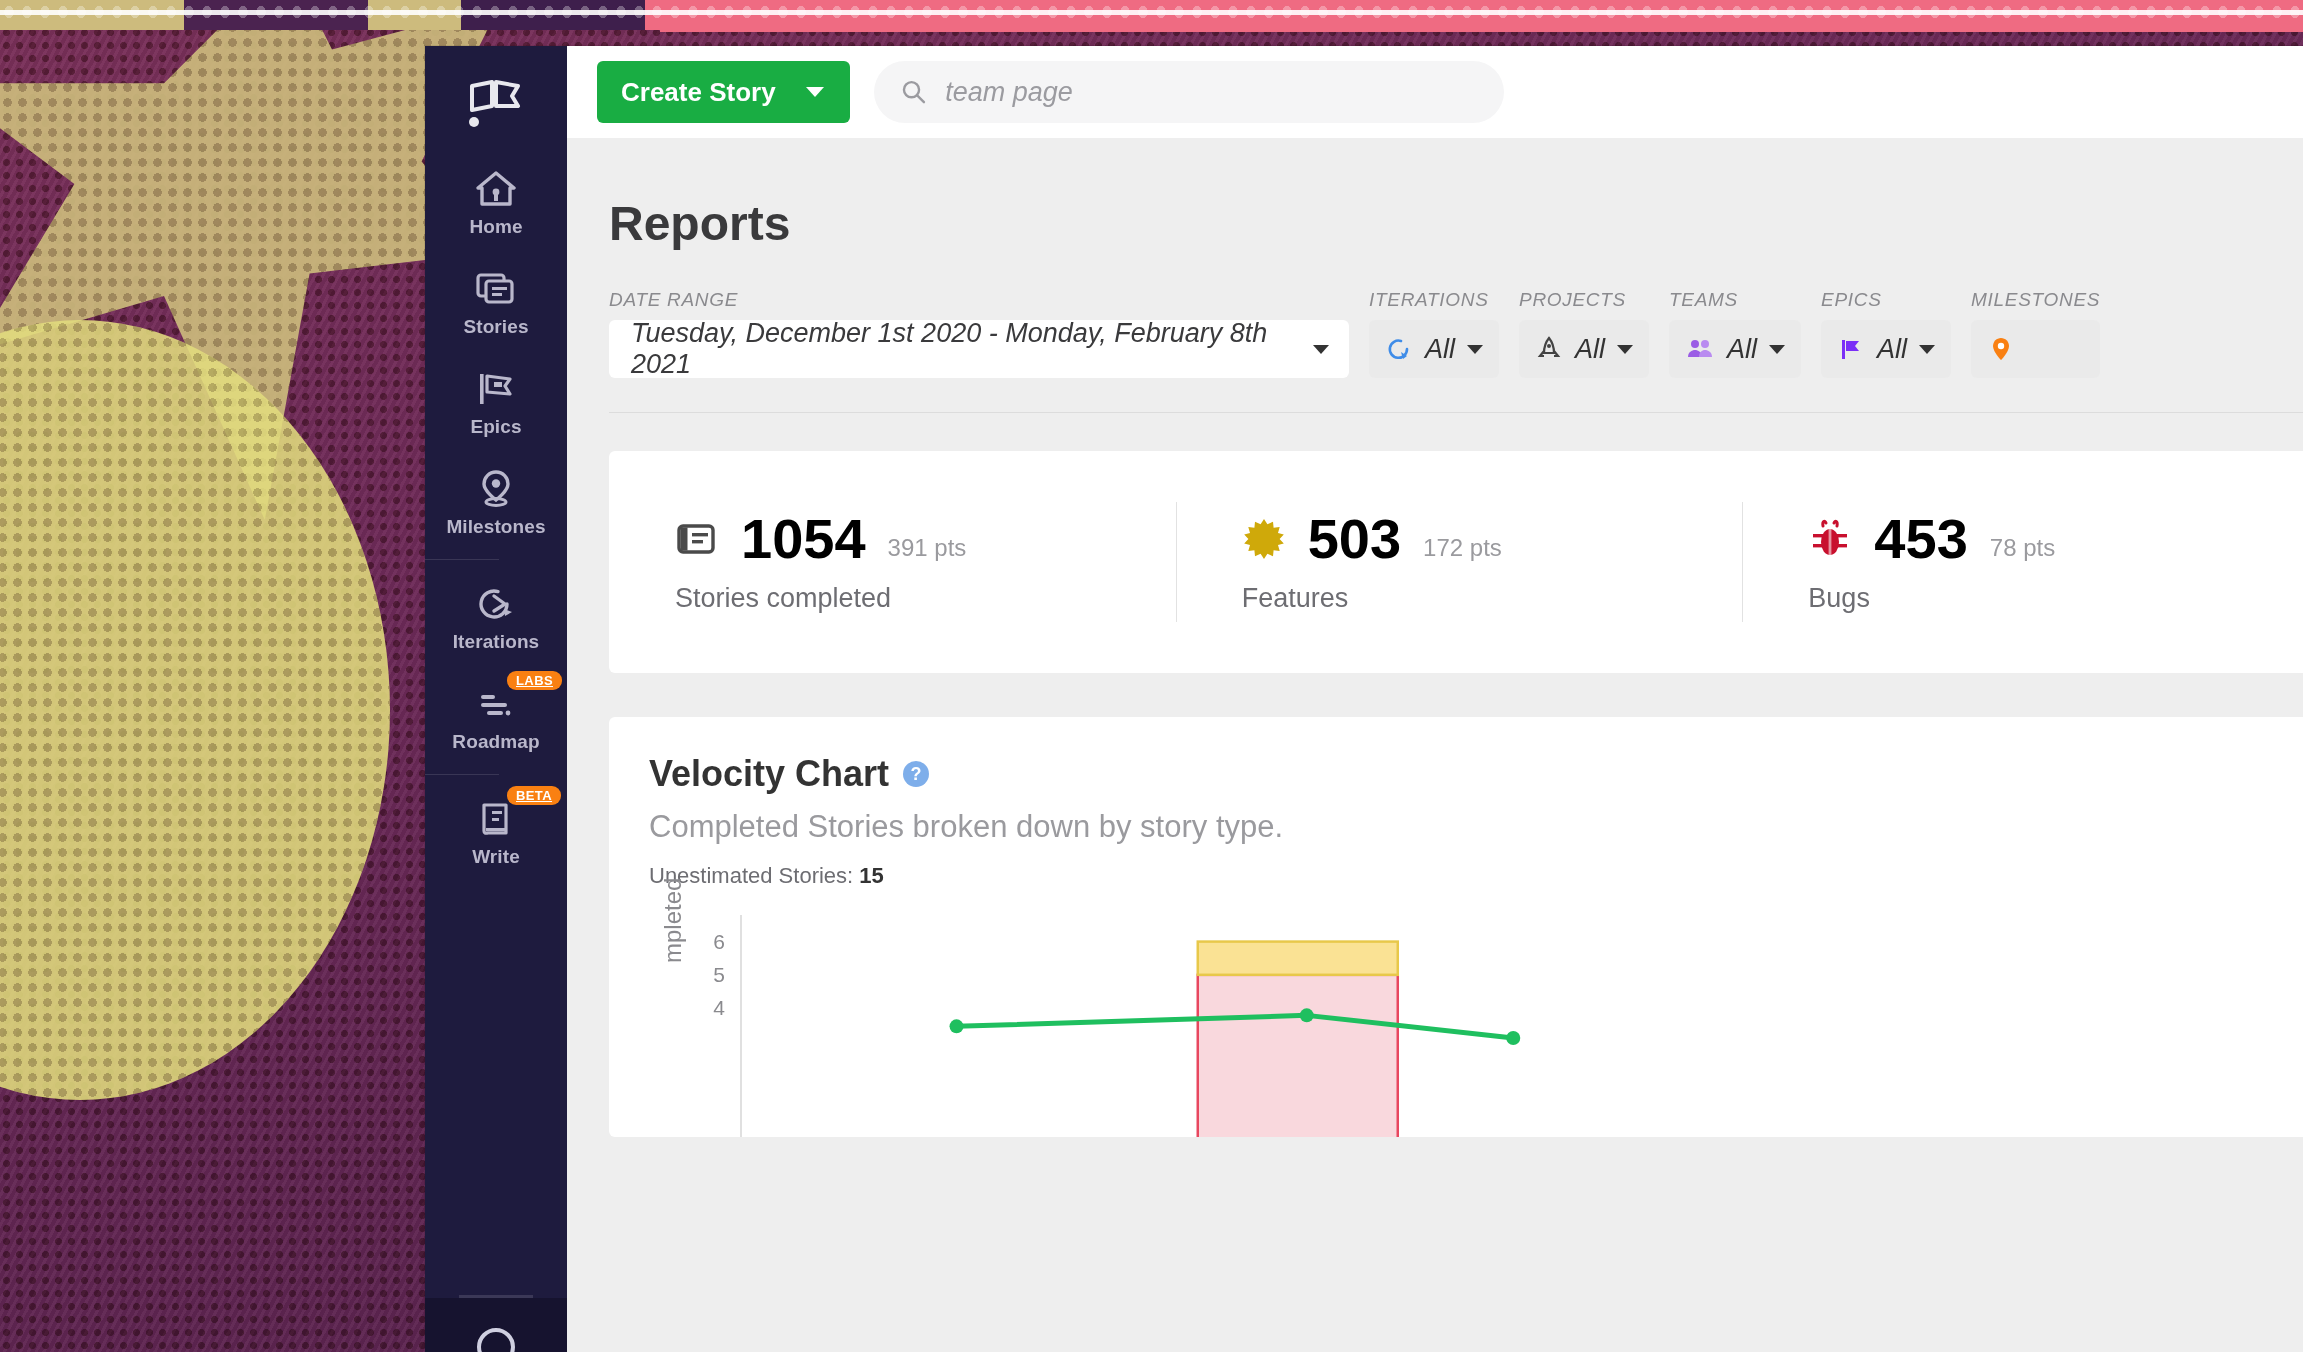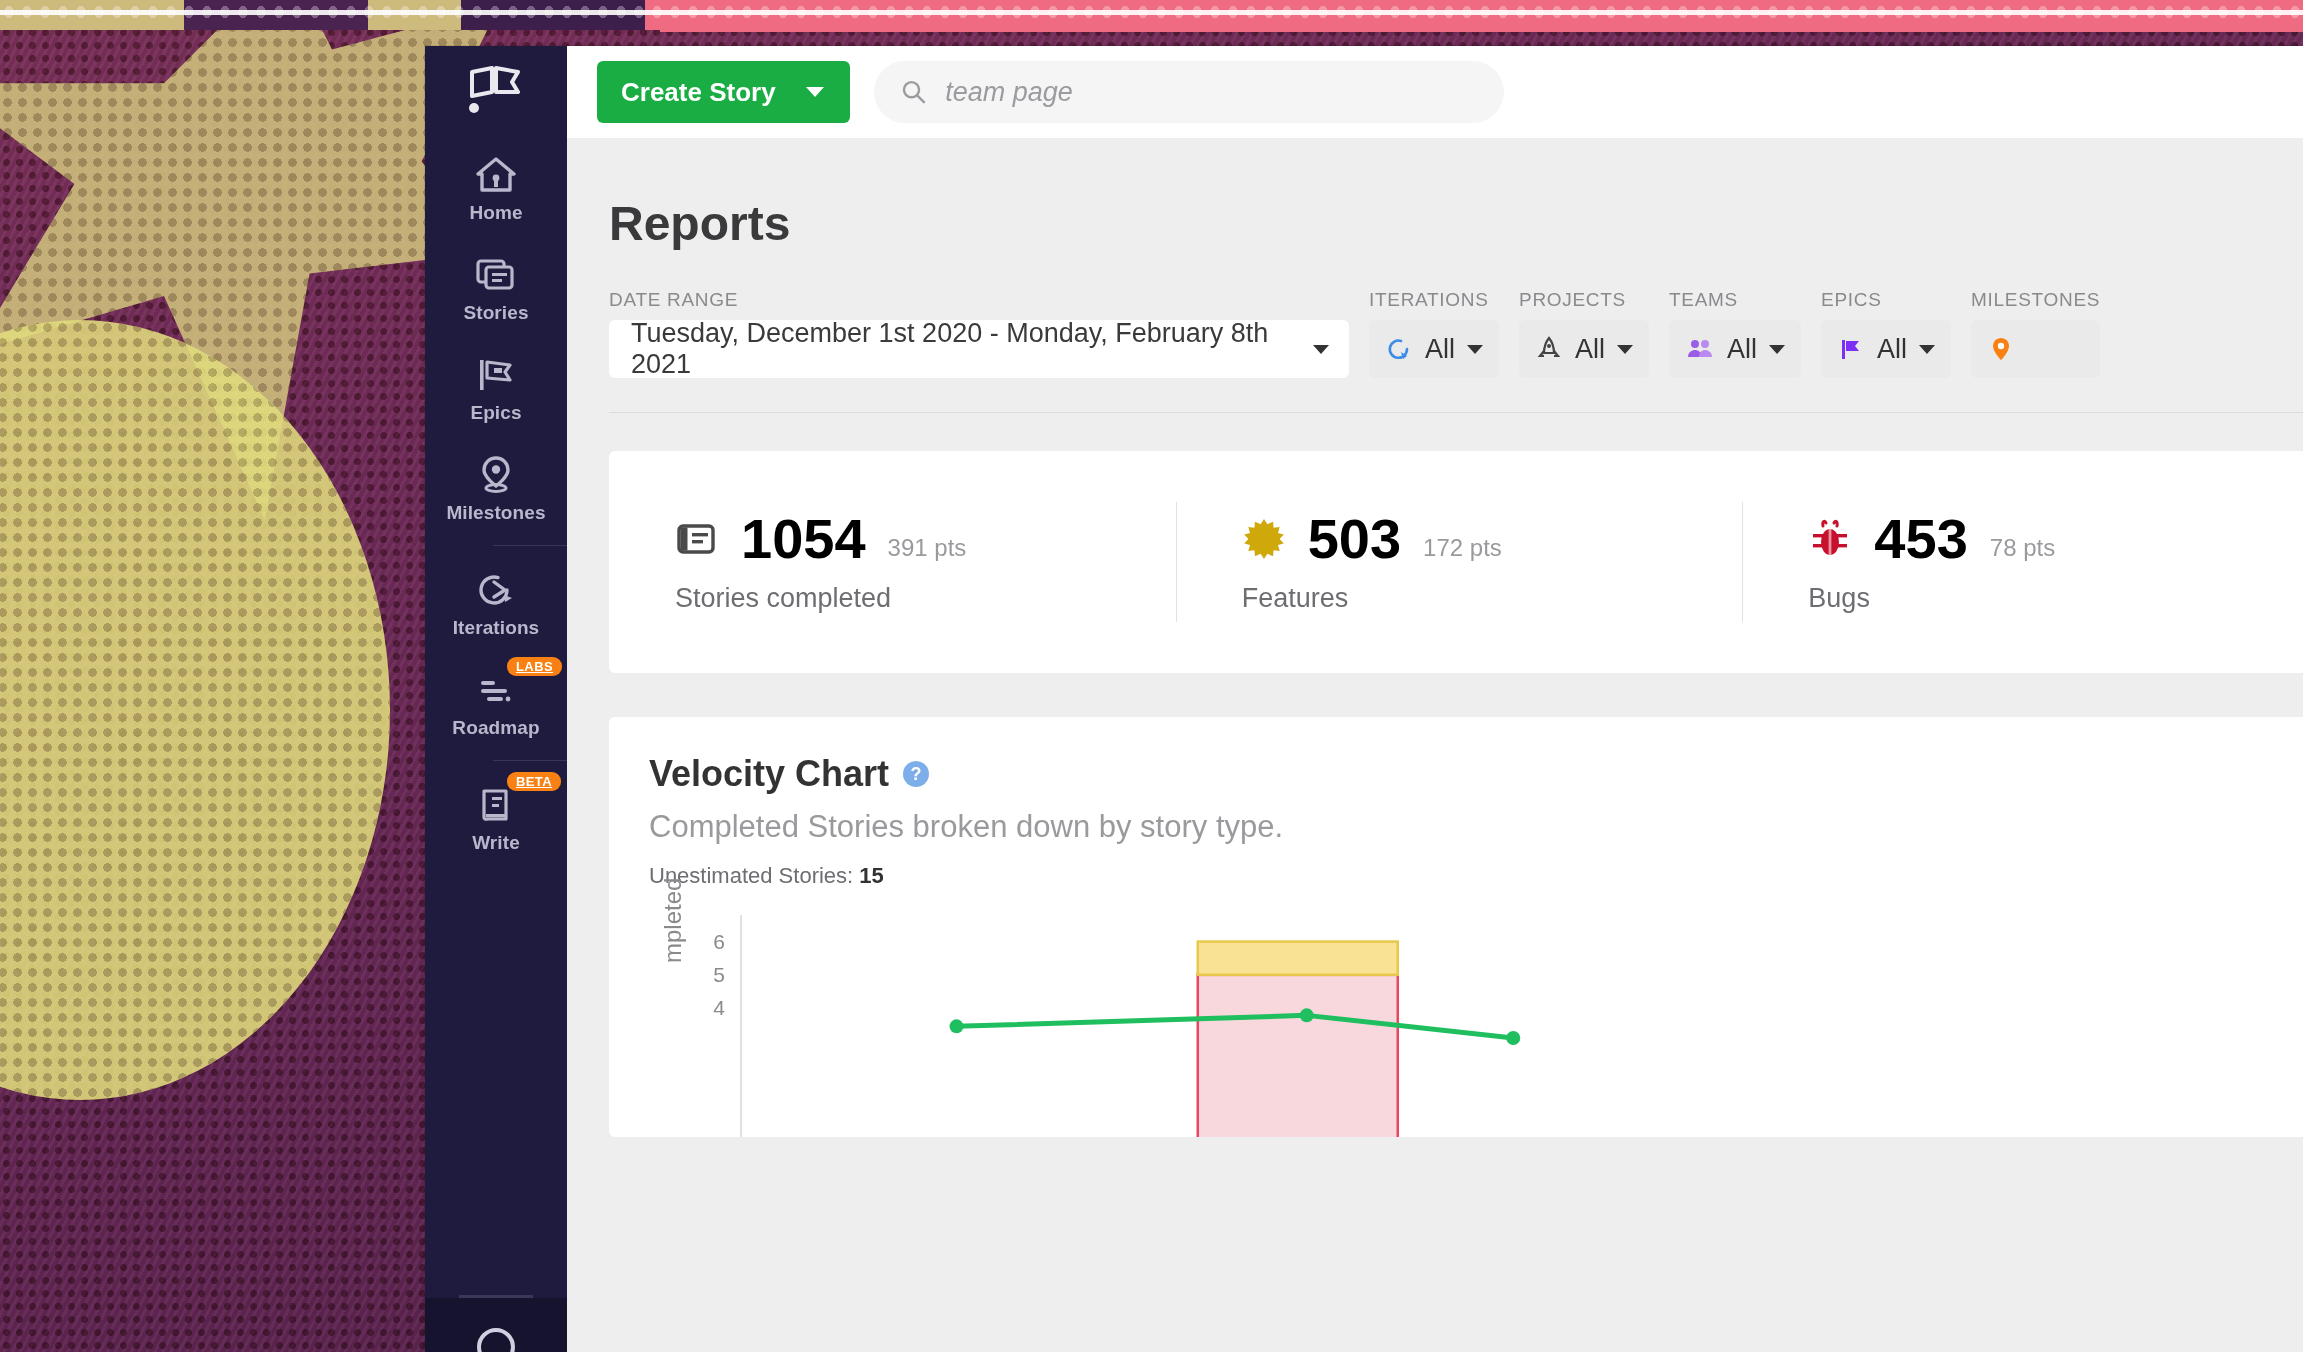--- a/index.html
+++ b/index.html
@@ -94,22 +94,22 @@
   }
 
   
   #sidebar {
     width: 142px;
     background: #1e1b3e;
     flex: 0 0 142px;
     position: relative;
     display: flex;
     flex-direction: column;
-    align-items: flex-end;
-    padding-top: 0;
+    align-items: flex-start;
+    padding-top: 14px;
   }
   #sidebar-logo {
     width: 142px; height: 92px;
     display: flex; align-items: center; justify-content: center;
   }
   .nav-item {
     width: 142px;
     padding: 16px 0 14px;
     display: flex; flex-direction: column;
     align-items: center; justify-content: center;
@@ -231,20 +231,21 @@
     color: #3a3a3c;
     padding: 58px 0 0 42px;
   }
 
   
   #filter-row {
     display: flex;
     align-items: flex-start;
     gap: 20px;
     padding: 38px 0 0 42px;
+    font-style: italic;
   }
   .filter-group { display: flex; flex-direction: column; gap: 9px; }
   .filter-label {
     font-size: 19px;
     color: #8a8a8e;
     letter-spacing: .7px;
     font-weight: normal;
   }
   #date-range-select {
     background: #fff;

